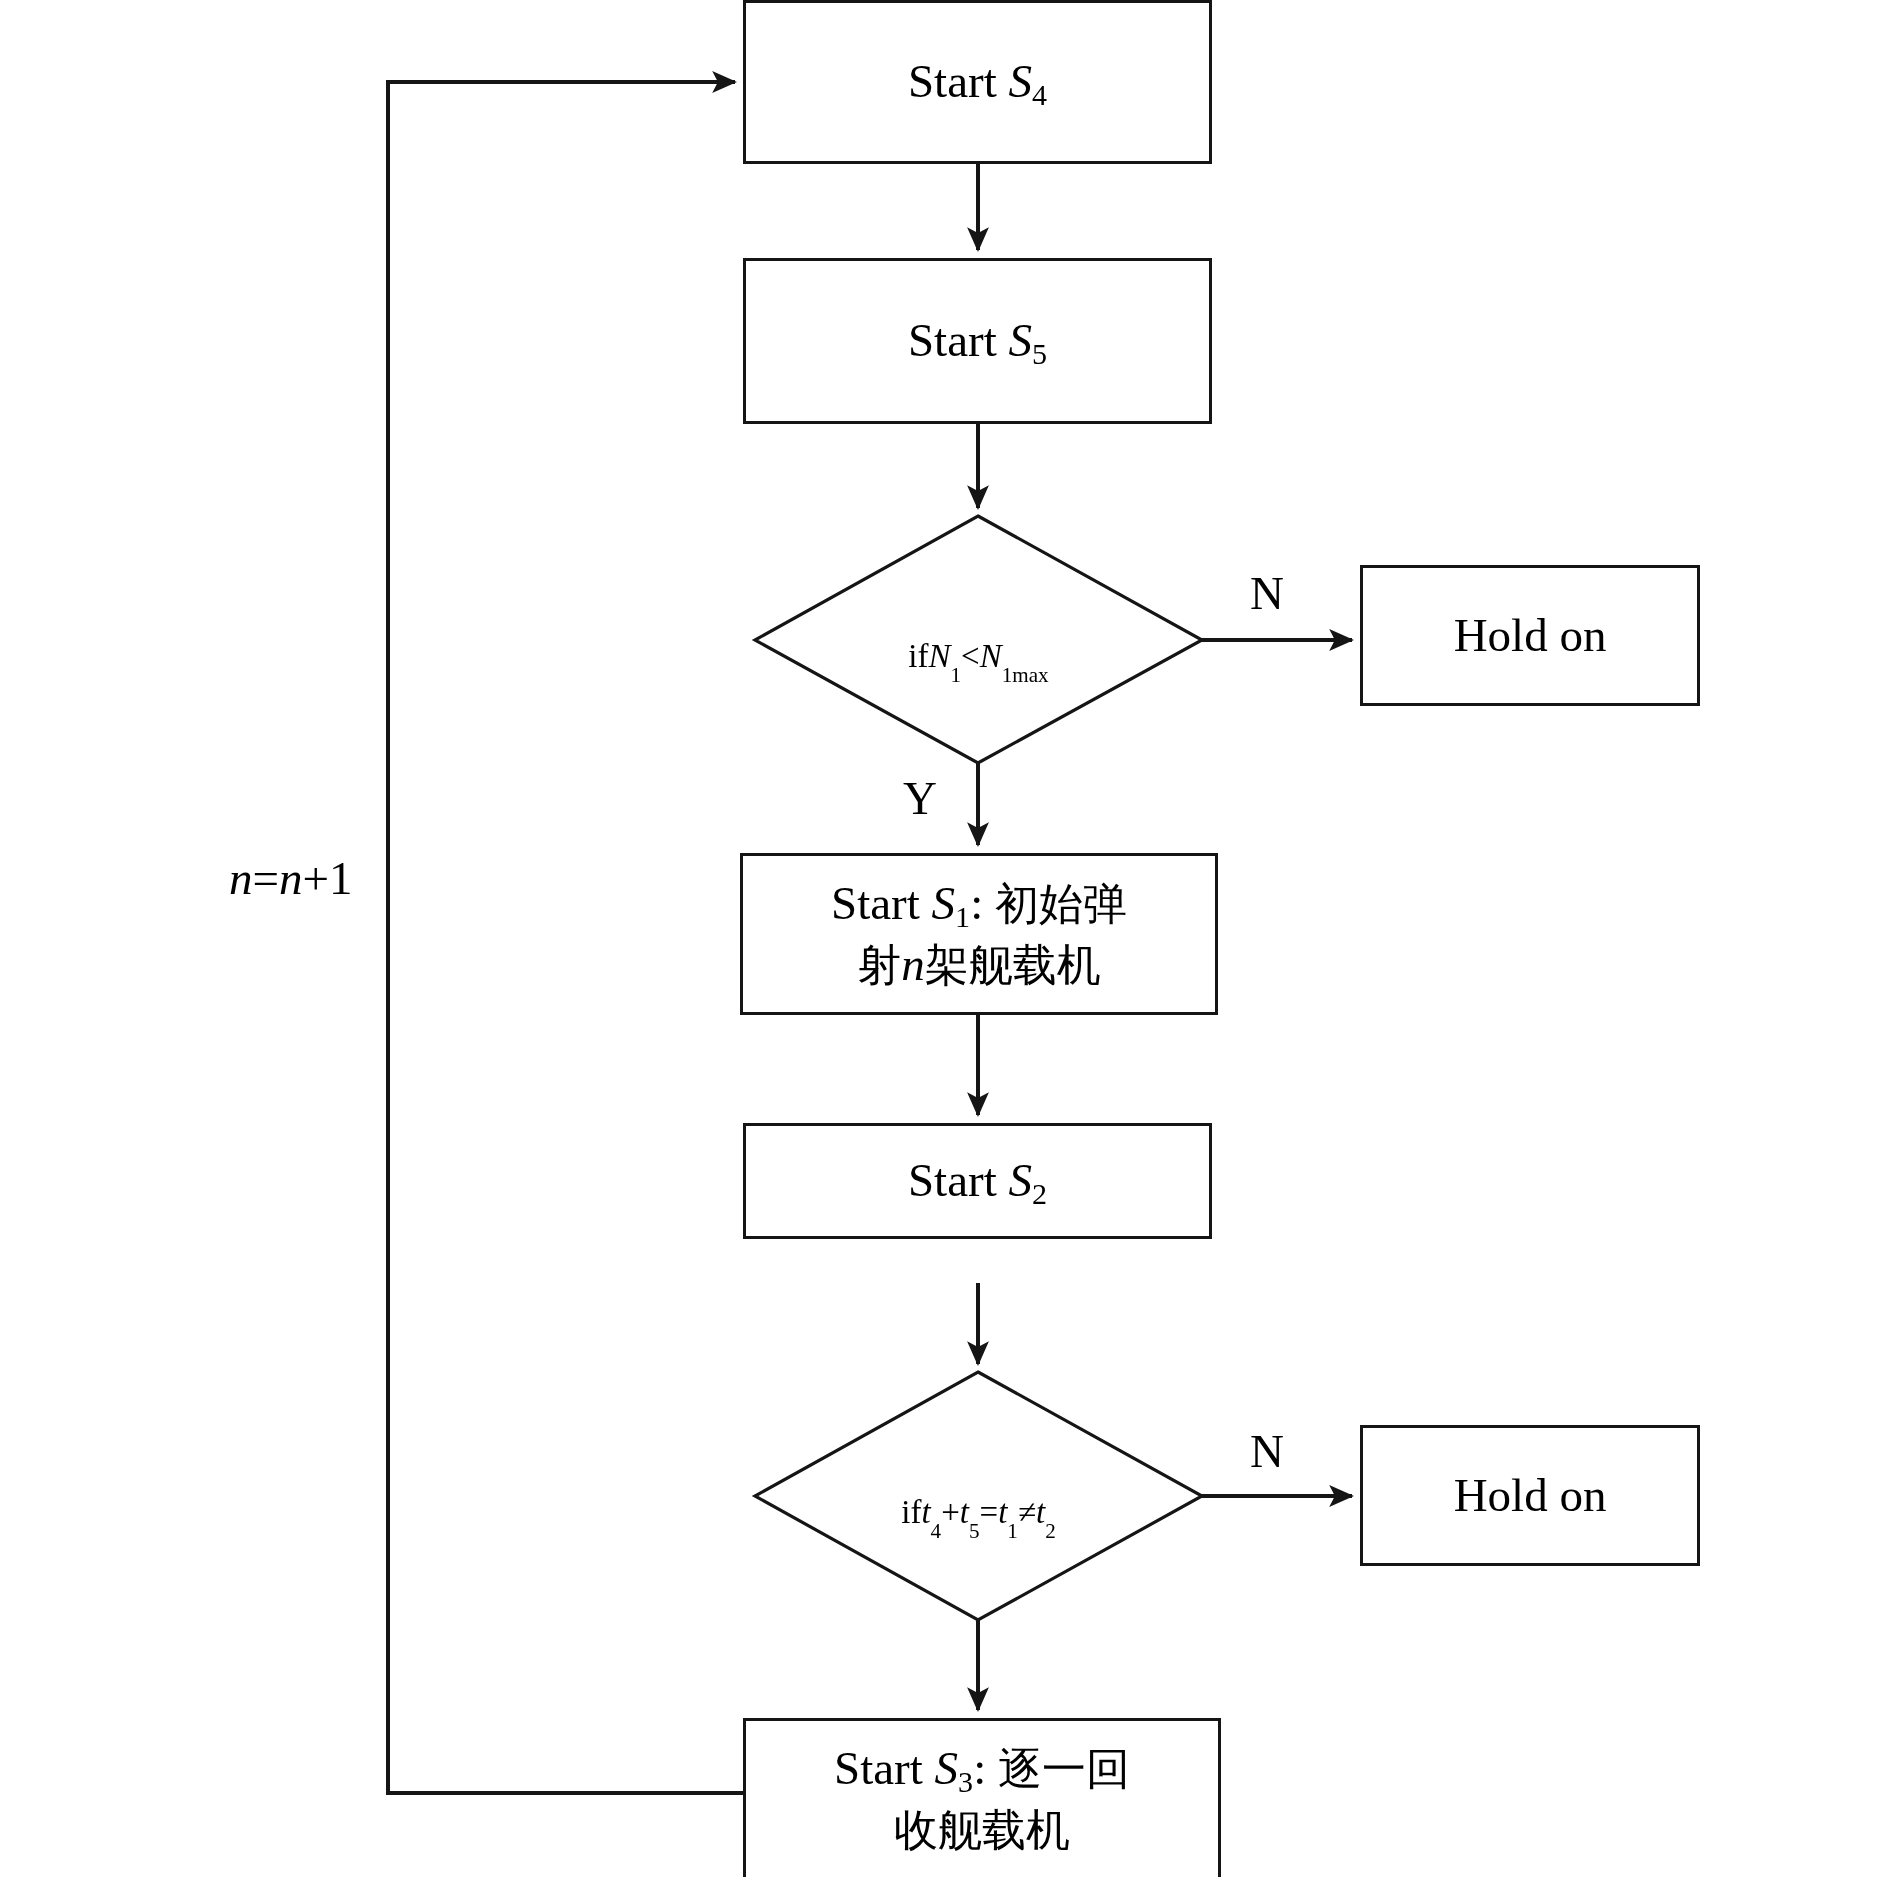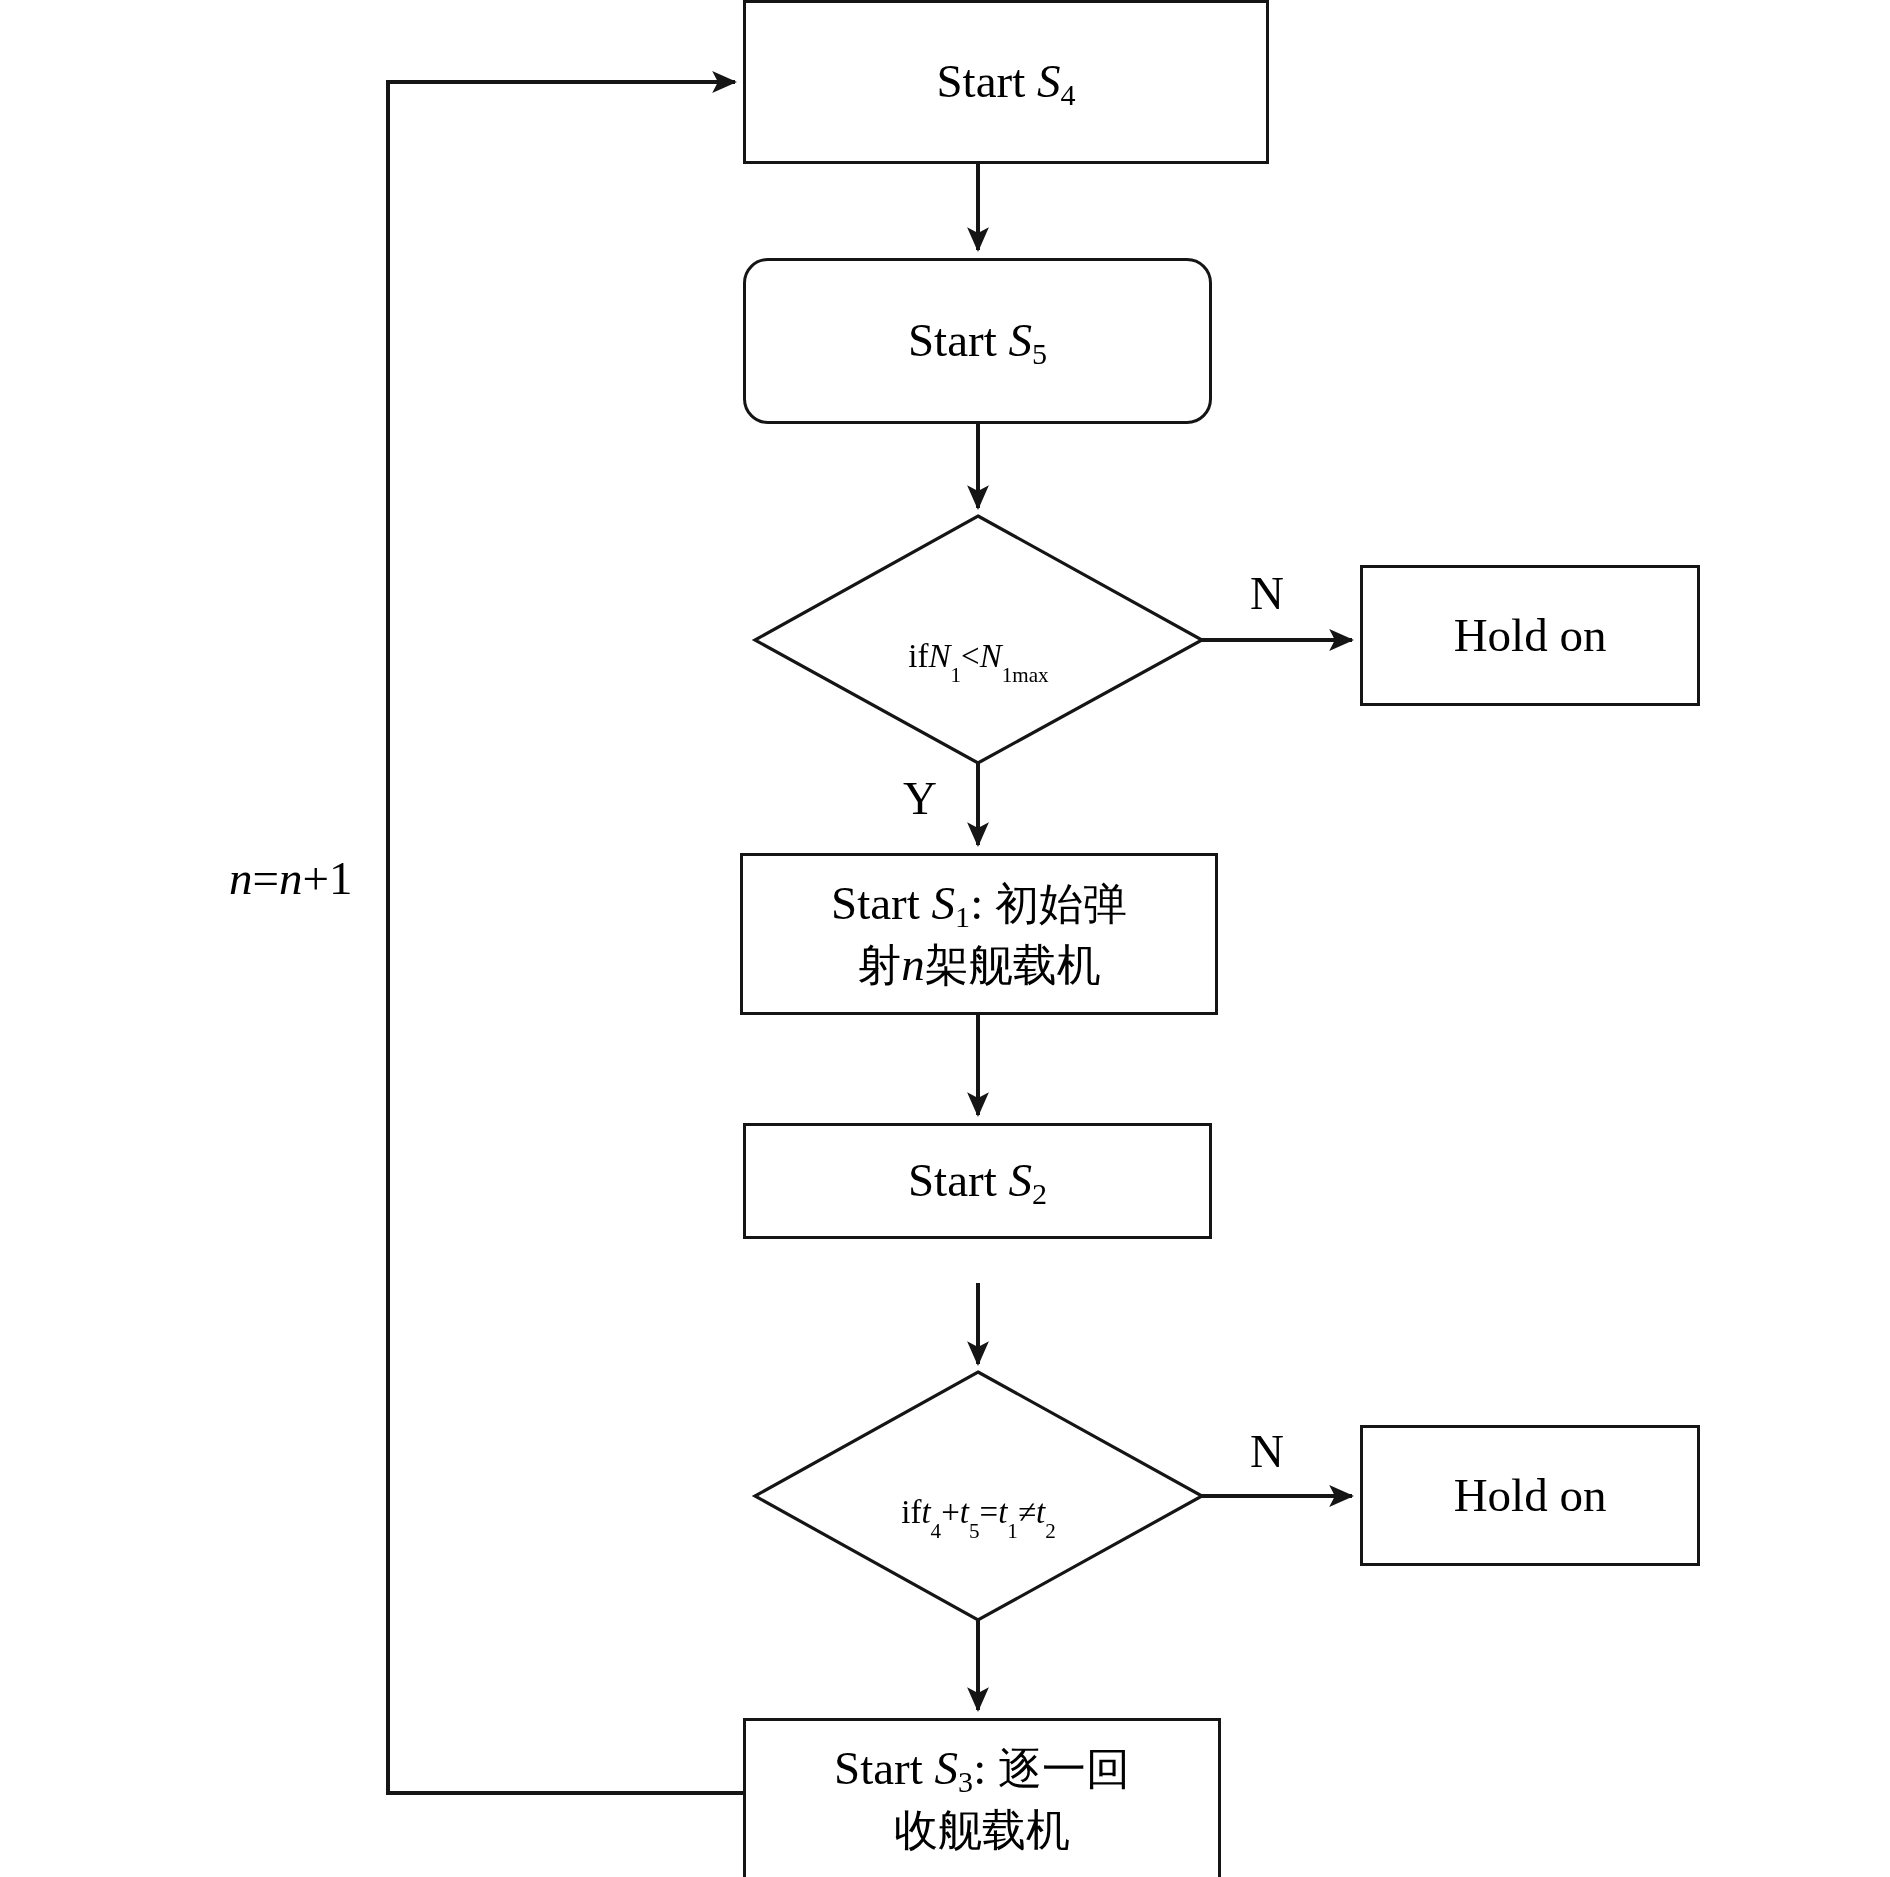--- a/index.html
+++ b/index.html
@@ -98,27 +98,27 @@
 
     <line x1="978" y1="1283" x2="978" y2="1364" stroke="#151515" stroke-width="4" marker-end="url(#arw)"></line>
 
     <line x1="1202" y1="1496" x2="1352" y2="1496" stroke="#151515" stroke-width="4" marker-end="url(#arw)"></line>
 
     <line x1="978" y1="1620" x2="978" y2="1710" stroke="#151515" stroke-width="4" marker-end="url(#arw)"></line>
 
     <path d="M 745 1793 L 388 1793 L 388 82 L 735 82" fill="none" stroke="#151515" stroke-width="4" marker-end="url(#arw)"></path>
   </svg>
 
-  <div class="node proc" style="left:743px; top:0px; width:526px; height:164px;">
+  <div class="node proc" style="left:743px; top:0px; width:469px; height:164px;">
     <div class="proc-label">
       <span>Start </span><i class="v">S</i><sub>4</sub>
     </div>
   </div>
 
-  <div class="node proc" style="left:743px; top:258px; width:469px; height:166px;border-radius:25px;">
+  <div class="node proc" style="left:743px; top:258px; width:469px; height:166px;">
     <div class="proc-label">
       <span>Start </span><i class="v">S</i><sub>5</sub>
     </div>
   </div>
 
   <div class="diamond-label" style="left:755px; top:605px; width:447px; height:70px;">
     <span>if </span>
       <i class="v">N</i>
       <sub>1</sub>
       <span>&lt;</span>

